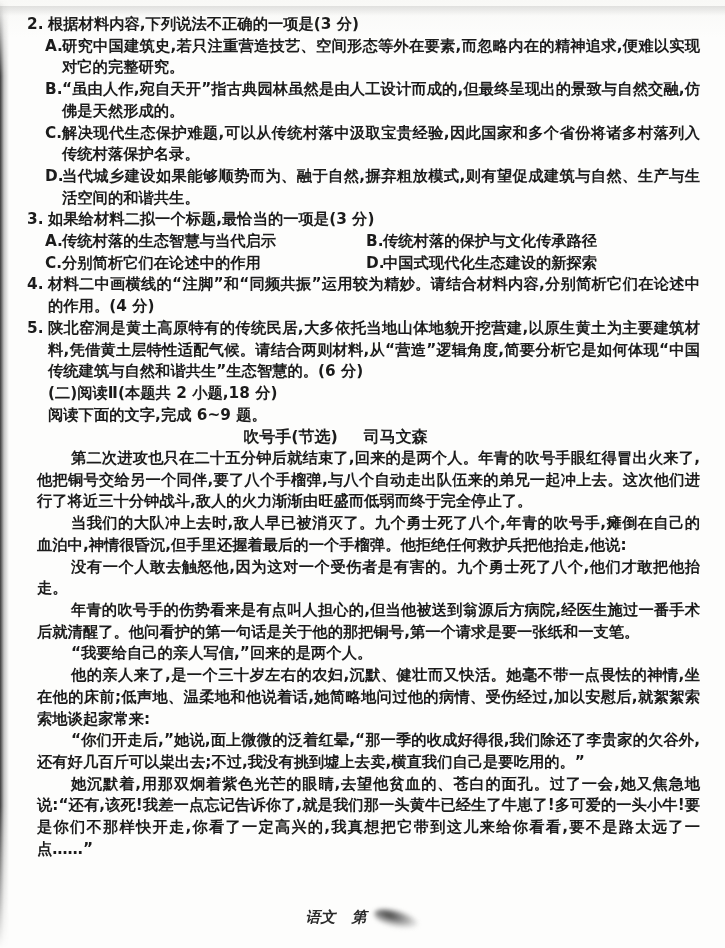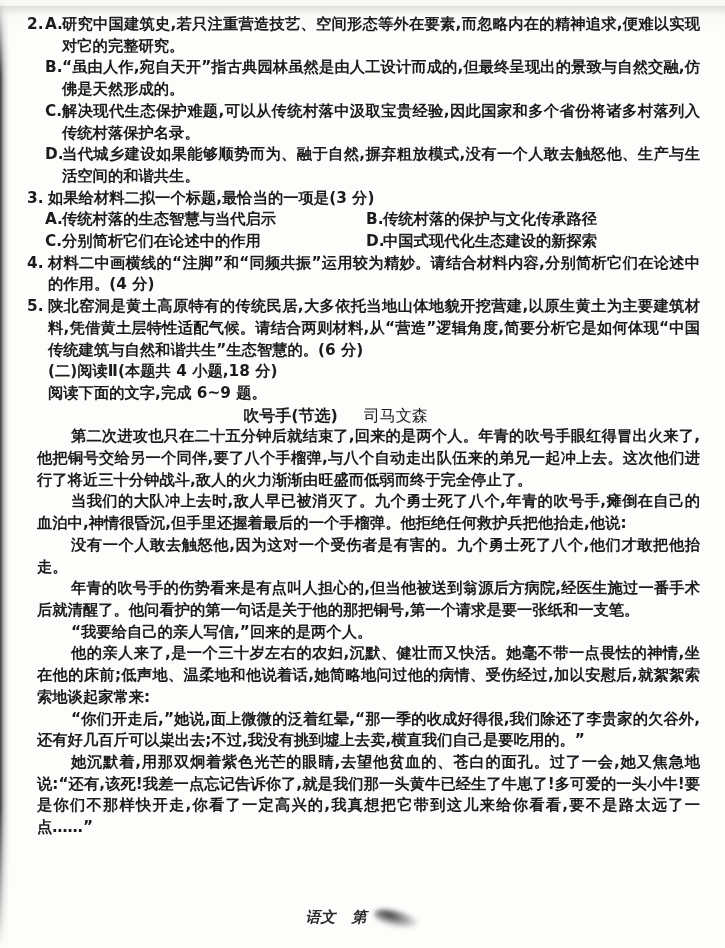--- a/index.html
+++ b/index.html
@@ -35,21 +35,21 @@
   .option{position:relative;padding-left:17px;margin-left:18px;}
   .option .olabel{position:absolute;left:0;top:0;}
   .opt-grid{display:grid;grid-template-columns:321px auto;margin-left:18px;}
   .gopt{position:relative;padding-left:17px;}
   .gopt .olabel{position:absolute;left:0;top:0;}
   .section-line{margin-left:21px;}
   .title-row{
     text-align:center;font-weight:700;font-size:16px;
     position:relative;left:-28px;
   }
-  .pauthor{margin-left:26px;font-weight:400;}
+  .pauthor{margin-left:26px;font-weight:700;}
   .para{margin:0 0 0 10px;text-indent:34px;}
   .footer{
     position:absolute;left:0;right:0;top:908px;text-align:center;
     font-weight:700;font-size:15px;color:#2a2a2a;font-style:italic;
   }
   .footer .fgap{display:inline-block;width:16px;}
   .smudge{
     display:inline-block;vertical-align:middle;
     width:46px;height:17px;margin-left:7px;border-radius:50%;
     background:radial-gradient(ellipse at 32% 38%,rgba(45,45,45,0.92) 0%,rgba(105,105,105,0.55) 42%,rgba(170,170,170,0) 72%);
@@ -61,33 +61,33 @@
 <body>
 
 <div class="page">
   <div class="scan-top"></div>
   <div class="scan-left"></div>
 
   <main class="content">
 
     <section>
       <div class="hang-q">
-        <span class="num">2.</span>
+        <span class="num">2.</span><span>根据材料内容,下列说法不正确的一项是(3 分)</span>
       </div>
       <div class="option">
         <span class="olabel">A.</span><span>研究中国建筑史,若只注重营造技艺、空间形态等外在要素,而忽略内在的精神追求,便难以实现对它的完整研究。</span>
       </div>
       <div class="option">
         <span class="olabel">B.</span><span>“虽由人作,宛自天开”指古典园林虽然是由人工设计而成的,但最终呈现出的景致与自然交融,仿佛是天然形成的。</span>
       </div>
       <div class="option">
         <span class="olabel">C.</span><span>解决现代生态保护难题,可以从传统村落中汲取宝贵经验,因此国家和多个省份将诸多村落列入传统村落保护名录。</span>
       </div>
       <div class="option">
-        <span class="olabel">D.</span><span>当代城乡建设如果能够顺势而为、融于自然,摒弃粗放模式,没有一个人敢去触怒他、生产与生活空间的和谐共生。</span>
+        <span class="olabel">D.</span><span>当代城乡建设如果能够顺势而为、融于自然,摒弃粗放模式,则有望促成建筑与自然、生产与生活空间的和谐共生。</span>
       </div>
     </section>
 
     <section>
       <div class="hang-q">
         <span class="num">3.</span><span>如果给材料二拟一个标题,最恰当的一项是(3 分)</span>
       </div>
       <div class="opt-grid">
         <div class="gopt">
           <span class="olabel">A.</span><span>传统村落的生态智慧与当代启示</span>
@@ -109,21 +109,21 @@
         <span class="num">4.</span><span>材料二中画横线的“注脚”和“同频共振”运用较为精妙。请结合材料内容,分别简析它们在论述中的作用。(4 分)</span>
       </div>
     </section>
 
     <section>
       <div class="hang-q">
         <span class="num">5.</span><span>陕北窑洞是黄土高原特有的传统民居,大多依托当地山体地貌开挖营建,以原生黄土为主要建筑材料,凭借黄土层特性适配气候。请结合两则材料,从“营造”逻辑角度,简要分析它是如何体现“中国传统建筑与自然和谐共生”生态智慧的。(6 分)</span>
       </div>
     </section>
 
-    <div class="section-line">(二)阅读Ⅱ(本题共 4 小题,18 分)</div>
+    <div class="section-line">(二)阅读Ⅱ(本题共 2 小题,18 分)</div>
     <div class="section-line">阅读下面的文字,完成 6~9 题。</div>
 
     <div class="title-row">
       <span>吹号手(节选)</span><span class="pauthor">司马文森</span>
     </div>
 
     <p class="para">第二次进攻也只在二十五分钟后就结束了,回来的是两个人。年青的吹号手眼红得冒出火来了,他把铜号交给另一个同伴,要了八个手榴弹,与八个自动走出队伍来的弟兄一起冲上去。这次他们进行了将近三十分钟战斗,敌人的火力渐渐由旺盛而低弱而终于完全停止了。</p>
     <p class="para">当我们的大队冲上去时,敌人早已被消灭了。九个勇士死了八个,年青的吹号手,瘫倒在自己的血泊中,神情很昏沉,但手里还握着最后的一个手榴弹。他拒绝任何救护兵把他抬走,他说:</p>
     <p class="para">没有一个人敢去触怒他,因为这对一个受伤者是有害的。九个勇士死了八个,他们才敢把他抬走。</p>
     <p class="para">年青的吹号手的伤势看来是有点叫人担心的,但当他被送到翁源后方病院,经医生施过一番手术后就清醒了。他问看护的第一句话是关于他的那把铜号,第一个请求是要一张纸和一支笔。</p>

